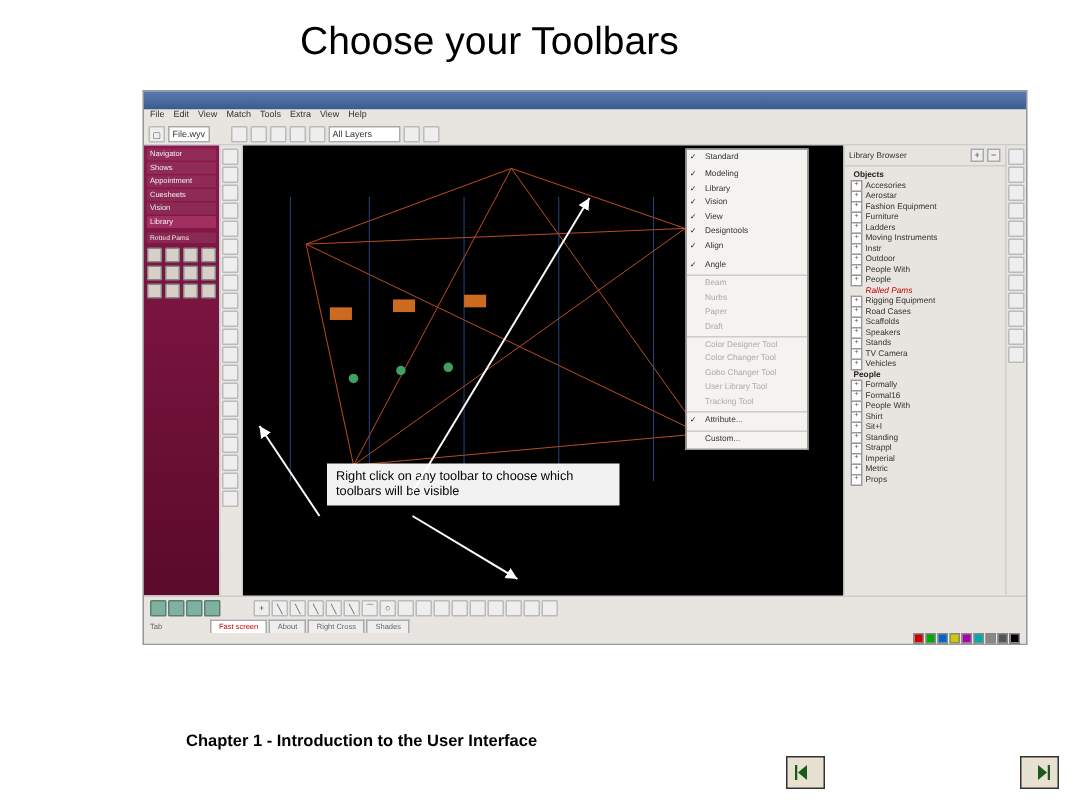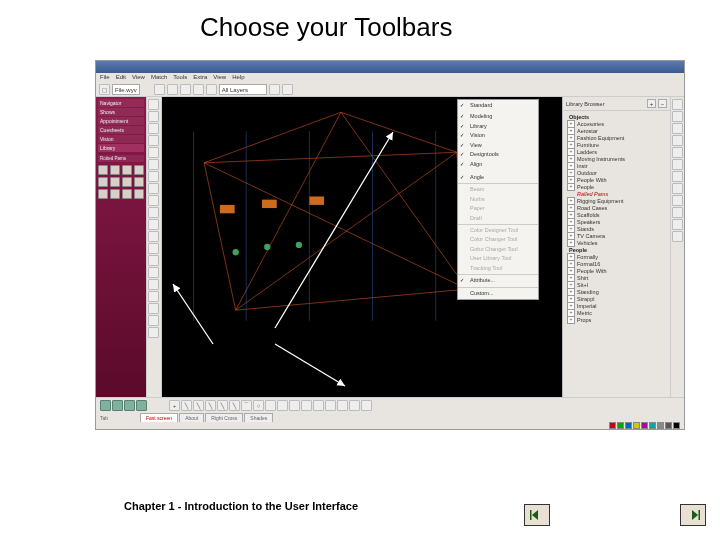--- a/index.html
+++ b/index.html
@@ -38,21 +38,21 @@
   .rp-tree .node.leaf::before { content: ""; border: none; background: none; }
   .rp-tree .group { padding-left: 4px; font-weight: bold; color: #222; margin-top: 1px; }
   .right-strip { width: 14px; background: #e8e4df; border-left: 1px solid #ccc; display: flex; flex-direction: column; gap: 1px; padding: 2px 1px; }
   .bottom-strip { height: 32px; background: #e8e4df; border-top: 1px solid #ccc; display: flex; flex-direction: column; }
   .bottom-tabs { height: 10px; display: flex; gap: 0; font-size: 5px; padding: 0 4px; align-items: flex-end; }
   .btab { padding: 1px 5px; background: #eee; border: 1px solid #aaa; border-bottom: none; margin-right: 1px; color: #666; }
   .btab.active { background: #fff; color: #c00000; }
   .bottom-toolbar { flex: 1; display: flex; align-items: center; padding: 2px 4px; gap: 1px; }
   .bottom-status { height: 8px; display: flex; justify-content: flex-end; padding: 0 4px; gap: 1px; }
   .status-sq { width: 7px; height: 7px; border: 1px solid #888; }
-  .footer-area { position: absolute; left: 0; bottom: 28px; width: 100%; display: flex; align-items: center; padding: 0 14px; }
+  .footer-area { position: absolute; left: 0; bottom: 40px; width: 100%; display: flex; align-items: center; padding: 0 14px; }
   .footer-text { font-size: 11px; font-weight: bold; font-family: Verdana, sans-serif; margin-left: 110px; }
   .nav-btns { position: absolute; right: 14px; bottom: 14px; display: flex; gap: 130px; }
   .nav-btn { width: 26px; height: 22px; border: 1px solid #333; background: #e8e0d0; display: flex; align-items: center; justify-content: center; font-size: 10px; }
   .nav-btn svg { width: 14px; height: 12px; }
   svg.arrow-overlay { position: absolute; left: 95px; top: 60px; width: 590px; height: 370px; pointer-events: none; }
 </style>
 </head>
 <body>
 
 <h1 class="slide-title">Choose your Toolbars</h1>
@@ -184,20 +184,21 @@
         <div class="ctx-item disabled">Draft</div>
         <div class="ctx-item section-gap disabled">Color Designer Tool</div>
         <div class="ctx-item disabled">Color Changer Tool</div>
         <div class="ctx-item disabled">Gobo Changer Tool</div>
         <div class="ctx-item disabled">User Library Tool</div>
         <div class="ctx-item disabled">Tracking Tool</div>
         <div class="ctx-item section-gap checked">Attribute...</div>
         <div class="ctx-item section-gap">Custom...</div>
       </div>
 
+      <div class="vp-label-box vp-labelbox">Right click on any toolbar to choose which toolbars will be visible</div>
     </div>
 
     <div class="right-panel">
       <div class="rp-header">
         <span>Library Browser</span>
         <span class="mini-btns">
           <span class="mini-btn">+</span>
           <span class="mini-btn">−</span>
         </span>
       </div>

